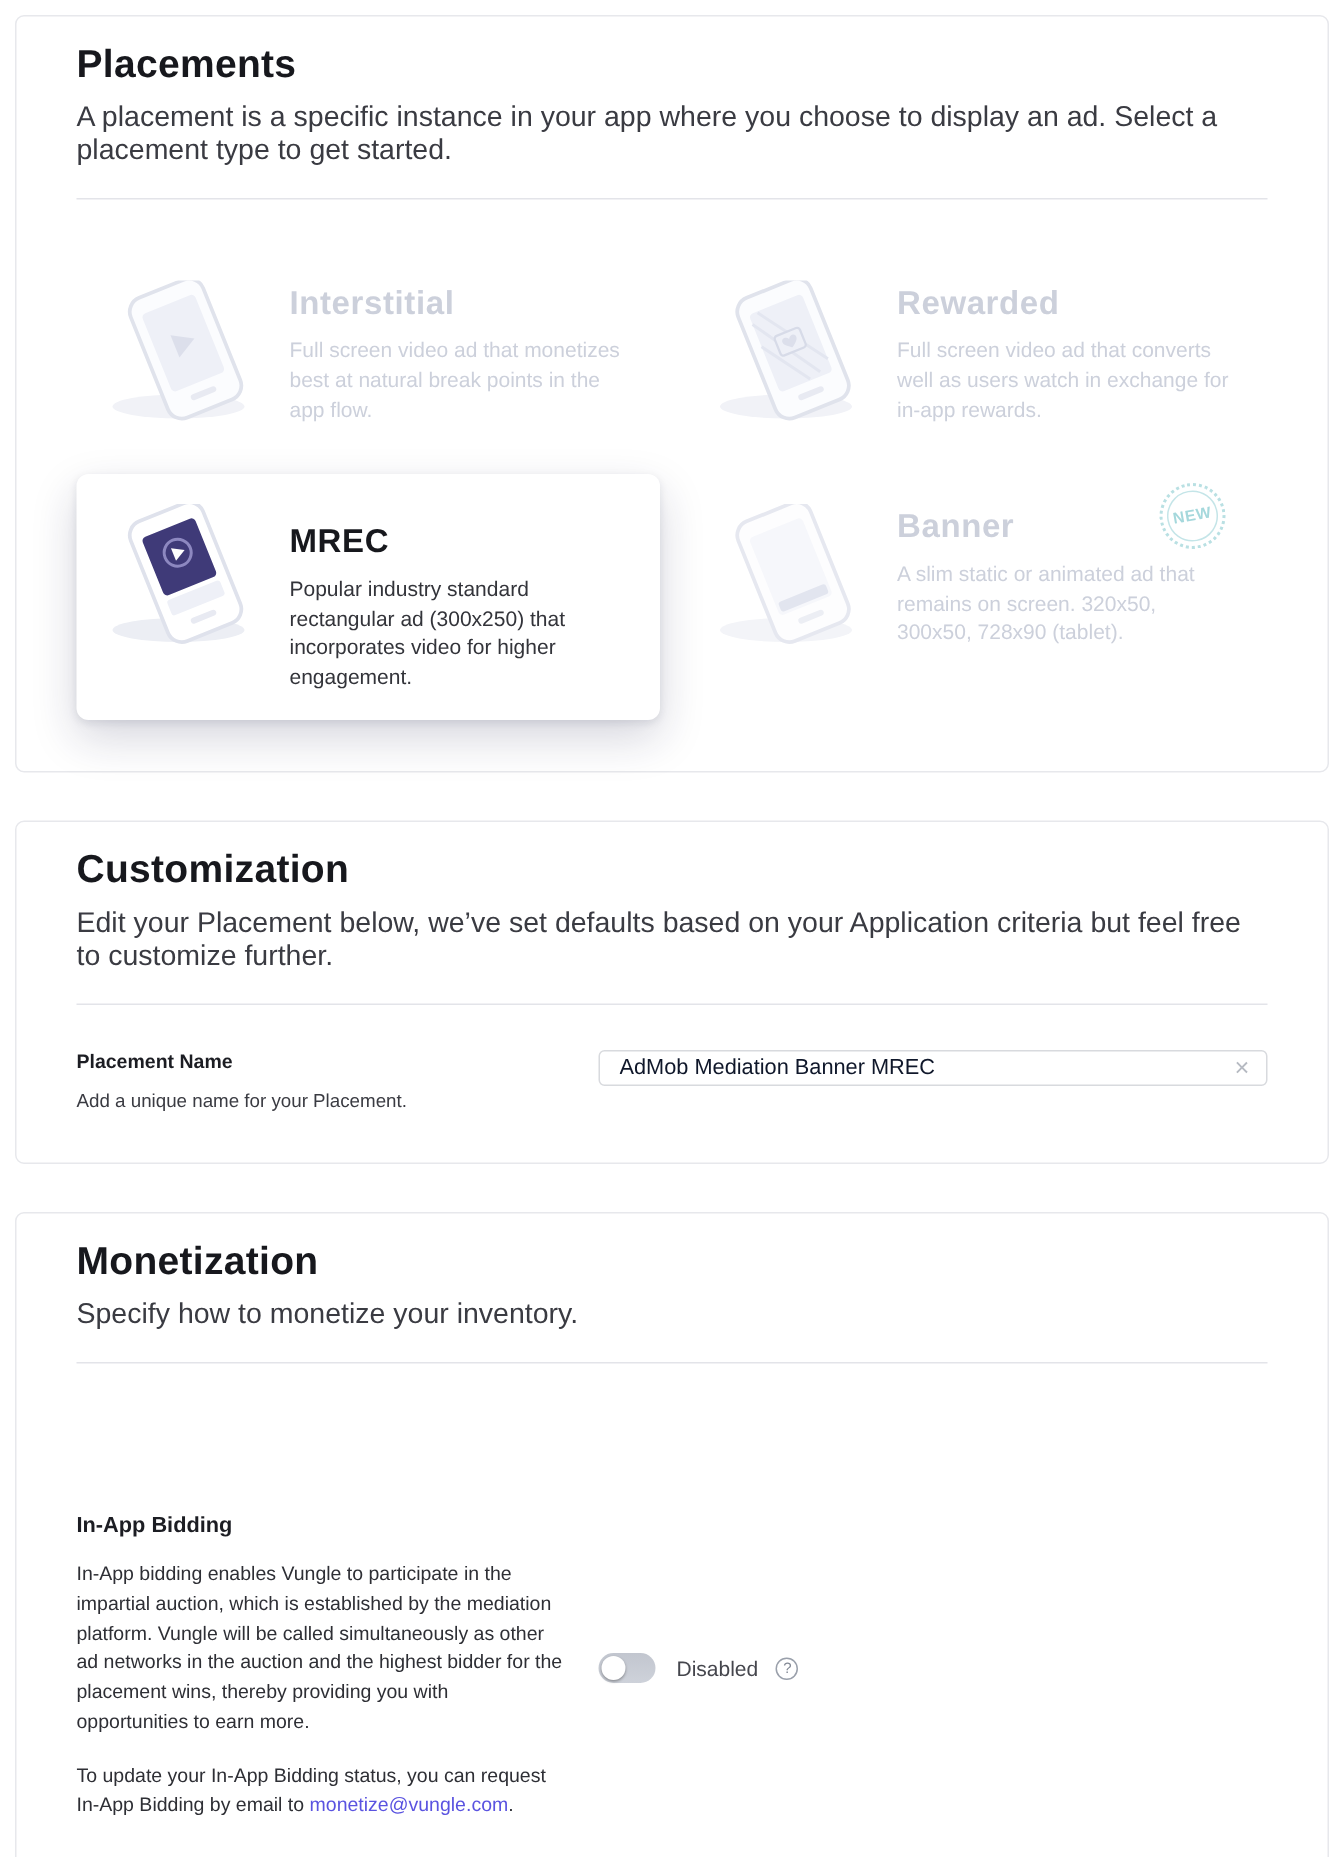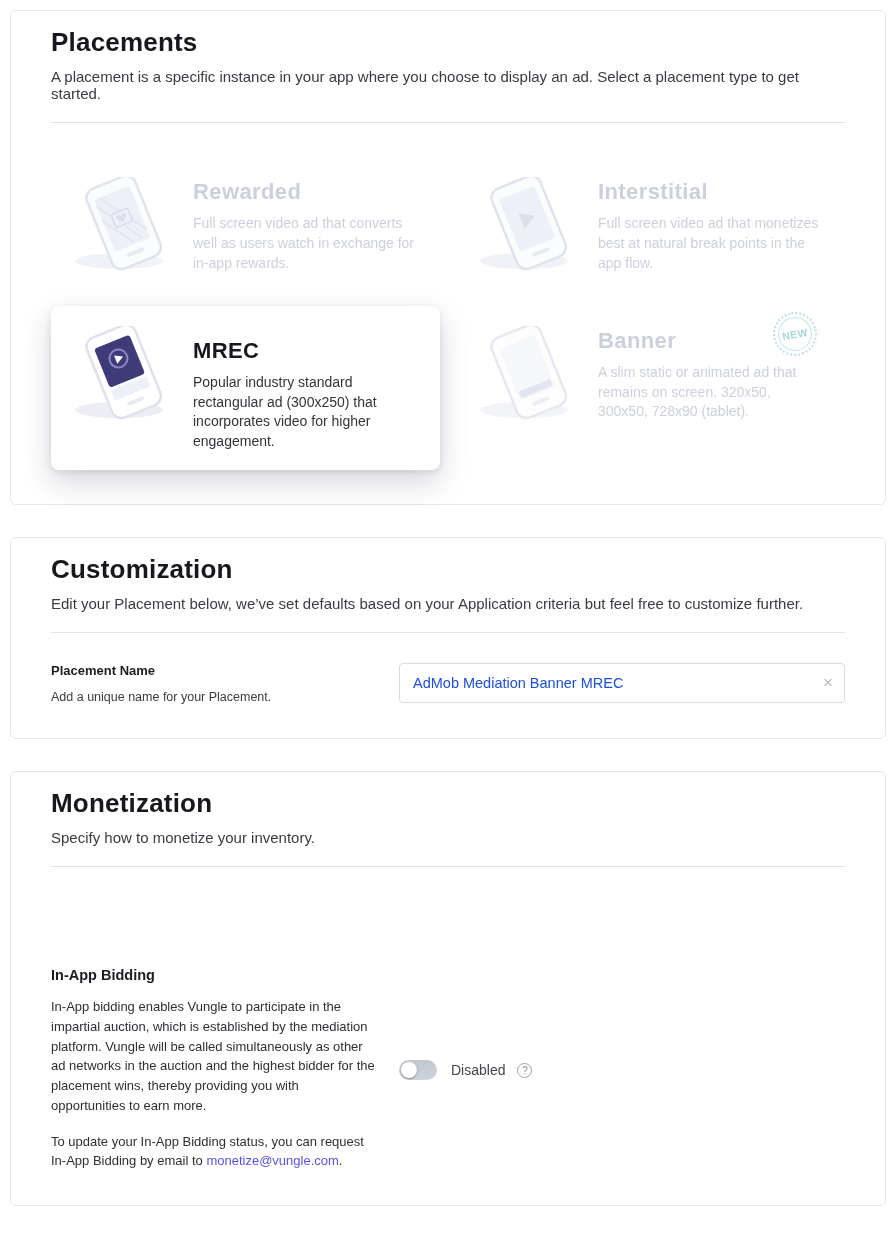--- a/index.html
+++ b/index.html
@@ -22,21 +22,21 @@
   }
 
   .section-title {
     font-size: 26px;
     font-weight: 700;
     color: #17181d;
     letter-spacing: .2px;
     margin: 4px 0 10px;
   }
   .section-subtitle {
-    font-size: 15px;
+    font-size: 19px;
     color: #3a3b42;
     margin: 0;
   }
   .divider {
     border: none;
     border-top: 1px solid #e3e4e9;
     margin: 20px 0 0;
   }
 
   
@@ -125,27 +125,27 @@
     margin: 0 0 0;
   }
   .field-help {
     font-size: 12.5px;
     color: #3a3b42;
     margin: 12px 0 0;
   }
   .input-wrap { position: relative; }
   .text-input {
     width: 100%;
-    height: 40px;
+    height: 24px;
     border: 1px solid #d8dade;
     border-radius: 4px;
     padding: 0 36px 0 13px;
     font-family: "Liberation Sans", sans-serif;
     font-size: 14.5px;
-    color: #1d4ed8;
+    color: #0f172a;
     outline: none;
   }
   .clear-icon {
     position: absolute;
     right: 12px;
     top: 50%;
     transform: translateY(-52%);
     color: #b6bac2;
     font-size: 17px;
     line-height: 1;
@@ -226,20 +226,38 @@
 <body>
 
 <div class="page">
 
   <section class="card">
     <h1 class="section-title">Placements</h1>
     <p class="section-subtitle">A placement is a specific instance in your app where you choose to display an ad. Select a placement type to get started.</p>
     <hr class="divider">
 
     <div class="tiles">
+
+      <div class="tile">
+        <div class="phone">
+          <svg width="122" height="96" viewBox="0 0 122 96">
+            <ellipse cx="54" cy="84" rx="44" ry="8" fill="#f1f2f7"></ellipse>
+            <g transform="rotate(-22 60 46)">
+              <rect x="33" y="2" width="52" height="86" rx="10" fill="#fbfcfe" stroke="#e0e3ec" stroke-width="2.5"></rect>
+              <rect x="40" y="13" width="38" height="56" rx="3" fill="#eef0f7"></rect>
+              <path d="M53 33 l14 8 -14 8 z" fill="#dcdfeb"></path>
+              <rect x="50" y="75" width="18" height="4" rx="2" fill="#e8eaf2"></rect>
+            </g>
+          </svg>
+        </div>
+        <div class="tile-text">
+          <h2 class="tile-title">Interstitial</h2>
+          <p class="tile-desc">Full screen video ad that monetizes best at natural break points in the app flow.</p>
+        </div>
+      </div>
 
       <div class="tile">
         <div class="phone">
           <svg width="122" height="96" viewBox="0 0 122 96">
             <ellipse cx="54" cy="84" rx="44" ry="8" fill="#f1f2f7"></ellipse>
             <g transform="rotate(-22 60 46)">
               <rect x="33" y="2" width="52" height="86" rx="10" fill="#fbfcfe" stroke="#e0e3ec" stroke-width="2.5"></rect>
               <rect x="40" y="13" width="38" height="56" rx="3" fill="#eef0f7"></rect>
               <path d="M40 20 L70 66 M46 14 L78 60 M40 36 L62 68" stroke="#e3e6f0" stroke-width="2" fill="none"></path>
               <rect x="50" y="33" width="18" height="14" rx="2" fill="#eef0f7" stroke="#d7dbe8" stroke-width="1.5"></rect>
@@ -247,38 +265,20 @@
               <rect x="50" y="75" width="18" height="4" rx="2" fill="#e8eaf2"></rect>
             </g>
           </svg>
         </div>
         <div class="tile-text">
           <h2 class="tile-title">Rewarded</h2>
           <p class="tile-desc">Full screen video ad that converts well as users watch in exchange for in-app rewards.</p>
         </div>
       </div>
 
-      <div class="tile">
-        <div class="phone">
-          <svg width="122" height="96" viewBox="0 0 122 96">
-            <ellipse cx="54" cy="84" rx="44" ry="8" fill="#f1f2f7"></ellipse>
-            <g transform="rotate(-22 60 46)">
-              <rect x="33" y="2" width="52" height="86" rx="10" fill="#fbfcfe" stroke="#e0e3ec" stroke-width="2.5"></rect>
-              <rect x="40" y="13" width="38" height="56" rx="3" fill="#eef0f7"></rect>
-              <path d="M53 33 l14 8 -14 8 z" fill="#dcdfeb"></path>
-              <rect x="50" y="75" width="18" height="4" rx="2" fill="#e8eaf2"></rect>
-            </g>
-          </svg>
-        </div>
-        <div class="tile-text">
-          <h2 class="tile-title">Interstitial</h2>
-          <p class="tile-desc">Full screen video ad that monetizes best at natural break points in the app flow.</p>
-        </div>
-      </div>
-
       <div class="tile selected">
         <div class="phone">
           <svg width="122" height="96" viewBox="0 0 122 96">
             <ellipse cx="54" cy="84" rx="44" ry="8" fill="#eceef4"></ellipse>
             <g transform="rotate(-22 60 46)">
               <rect x="33" y="2" width="52" height="86" rx="10" fill="#ffffff" stroke="#dfe2ec" stroke-width="2.5"></rect>
               <rect x="40" y="13" width="38" height="42" rx="3" fill="#3f3a78"></rect>
               <circle cx="59" cy="31" r="9" fill="none" stroke="#8d88c0" stroke-width="2"></circle>
               <path d="M56 26.5 l8 4.5 -8 4.5 z" fill="#ffffff"></path>
               <rect x="40" y="58" width="38" height="11" rx="2" fill="#eef0f7"></rect>

